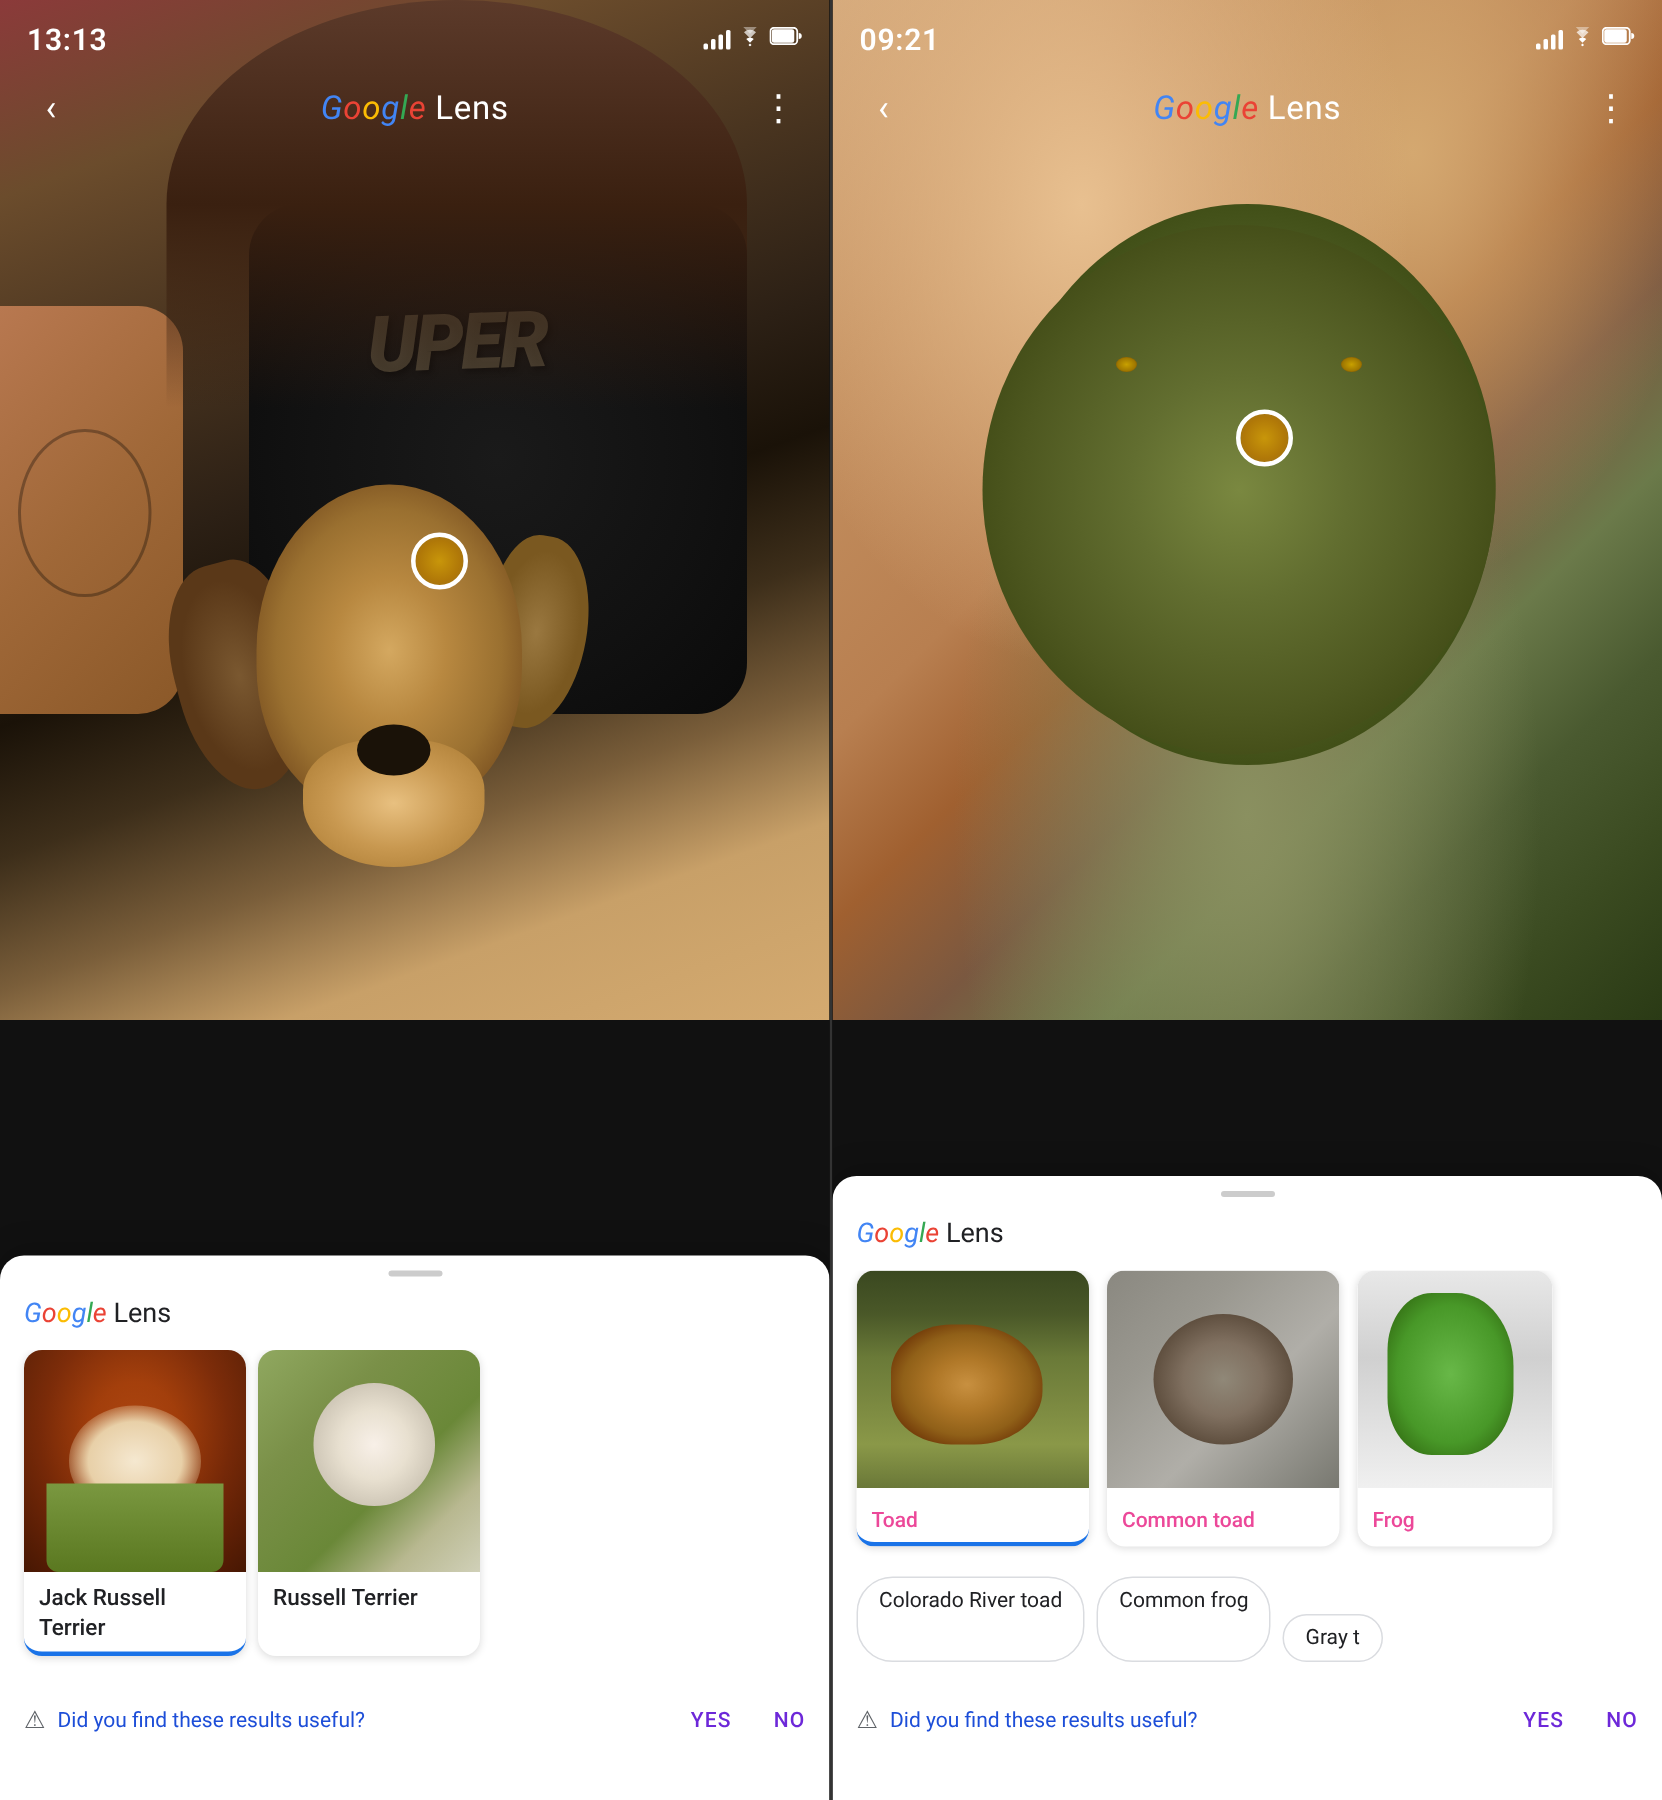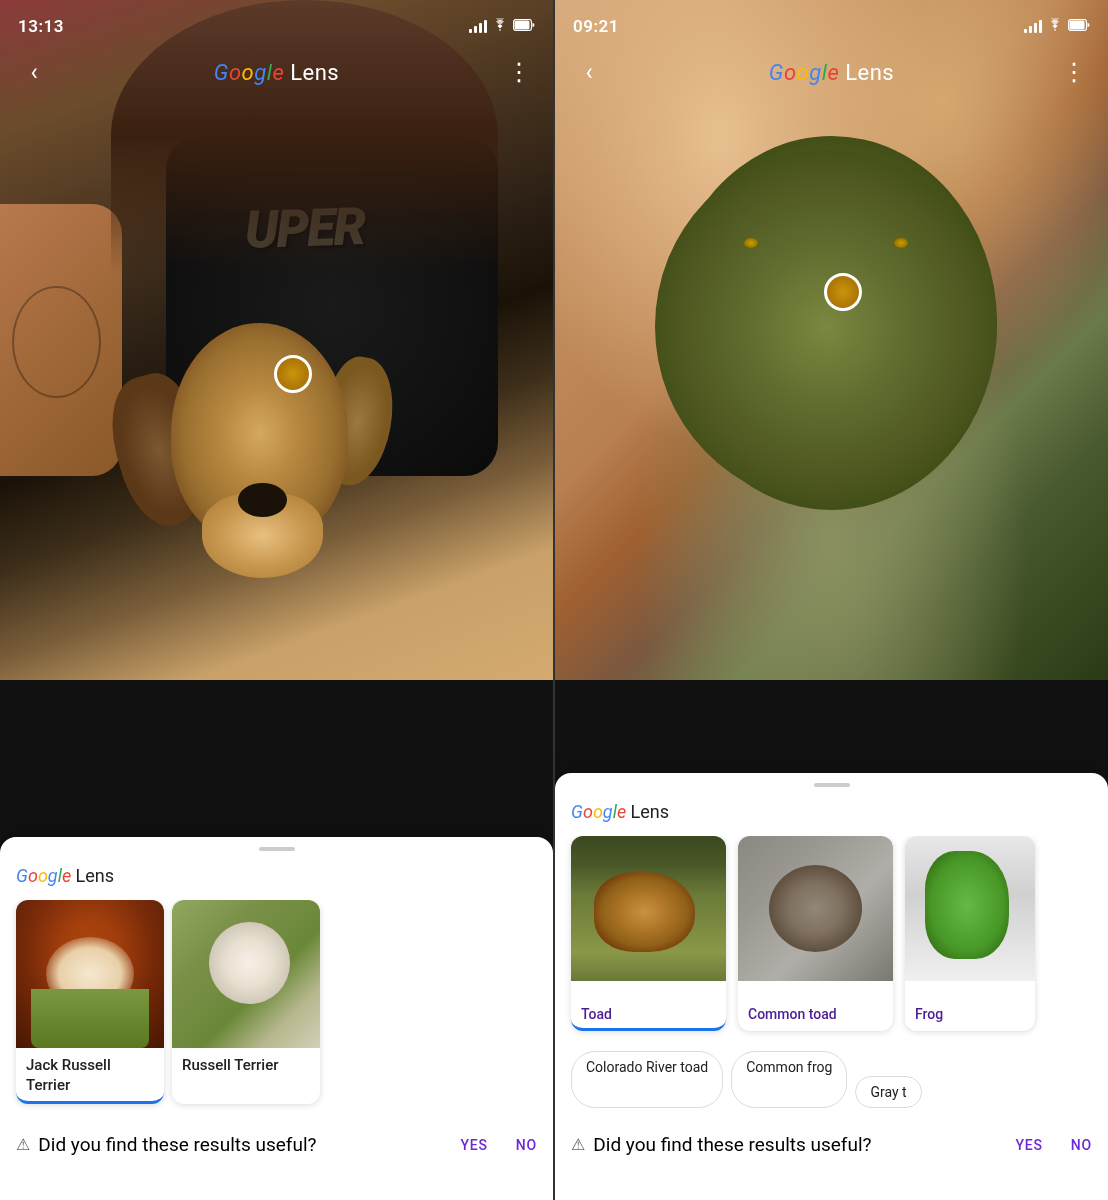--- a/index.html
+++ b/index.html
@@ -30,21 +30,21 @@
       top: 0; left: 0; right: 0;
       height: 44px;
       z-index: 10;
       display: flex;
       align-items: center;
       justify-content: space-between;
       padding: 8px 18px 0;
       color: white;
     }
     .status-time {
-      font-size: 17px;
+      font-size: 20px;
       font-weight: 600;
       letter-spacing: 0.5px;
     }
     .status-icons {
       display: flex;
       align-items: center;
       gap: 5px;
     }
     .signal-bars {
       display: flex;
@@ -324,24 +324,24 @@
     .frog3-img::before {
       content: '';
       position: absolute;
       top: 10%; left: 15%;
       width: 65%; height: 75%;
       background: radial-gradient(ellipse, #68b848 0%, #58a838 30%, #489828 60%, #387818 80%);
       border-radius: 35% 45% 40% 35%;
     }
 
     .toad-card-label {
-      padding: 25px 10px 6px;
+      padding: 14px 10px 6px;
       font-size: 14px;
       font-weight: 500;
-      color: #4c1d95;
+      color: #ec4899;
     }
 
     
     .chips-row {
       display: flex;
       flex-direction: row;
       gap: 8px;
       padding: 4px 16px 12px;
       overflow: hidden;
     }
@@ -363,22 +363,22 @@
       display: flex;
       align-items: center;
       justify-content: center;
       gap: 8px;
       padding: 12px 16px;
       color: #5f6368;
       font-size: 14px;
     }
     .feedback-text {
       flex: 1;
-      font-size: 19px;
-      color: #000000;
+      font-size: 14px;
+      color: #1d4ed8;
     }
     .feedback-icon {
       font-size: 16px;
       color: #5f6368;
     }
     .feedback-yes, .feedback-no {
       color: #6d28d9;
       font-size: 14px;
       font-weight: 500;
       cursor: pointer;

